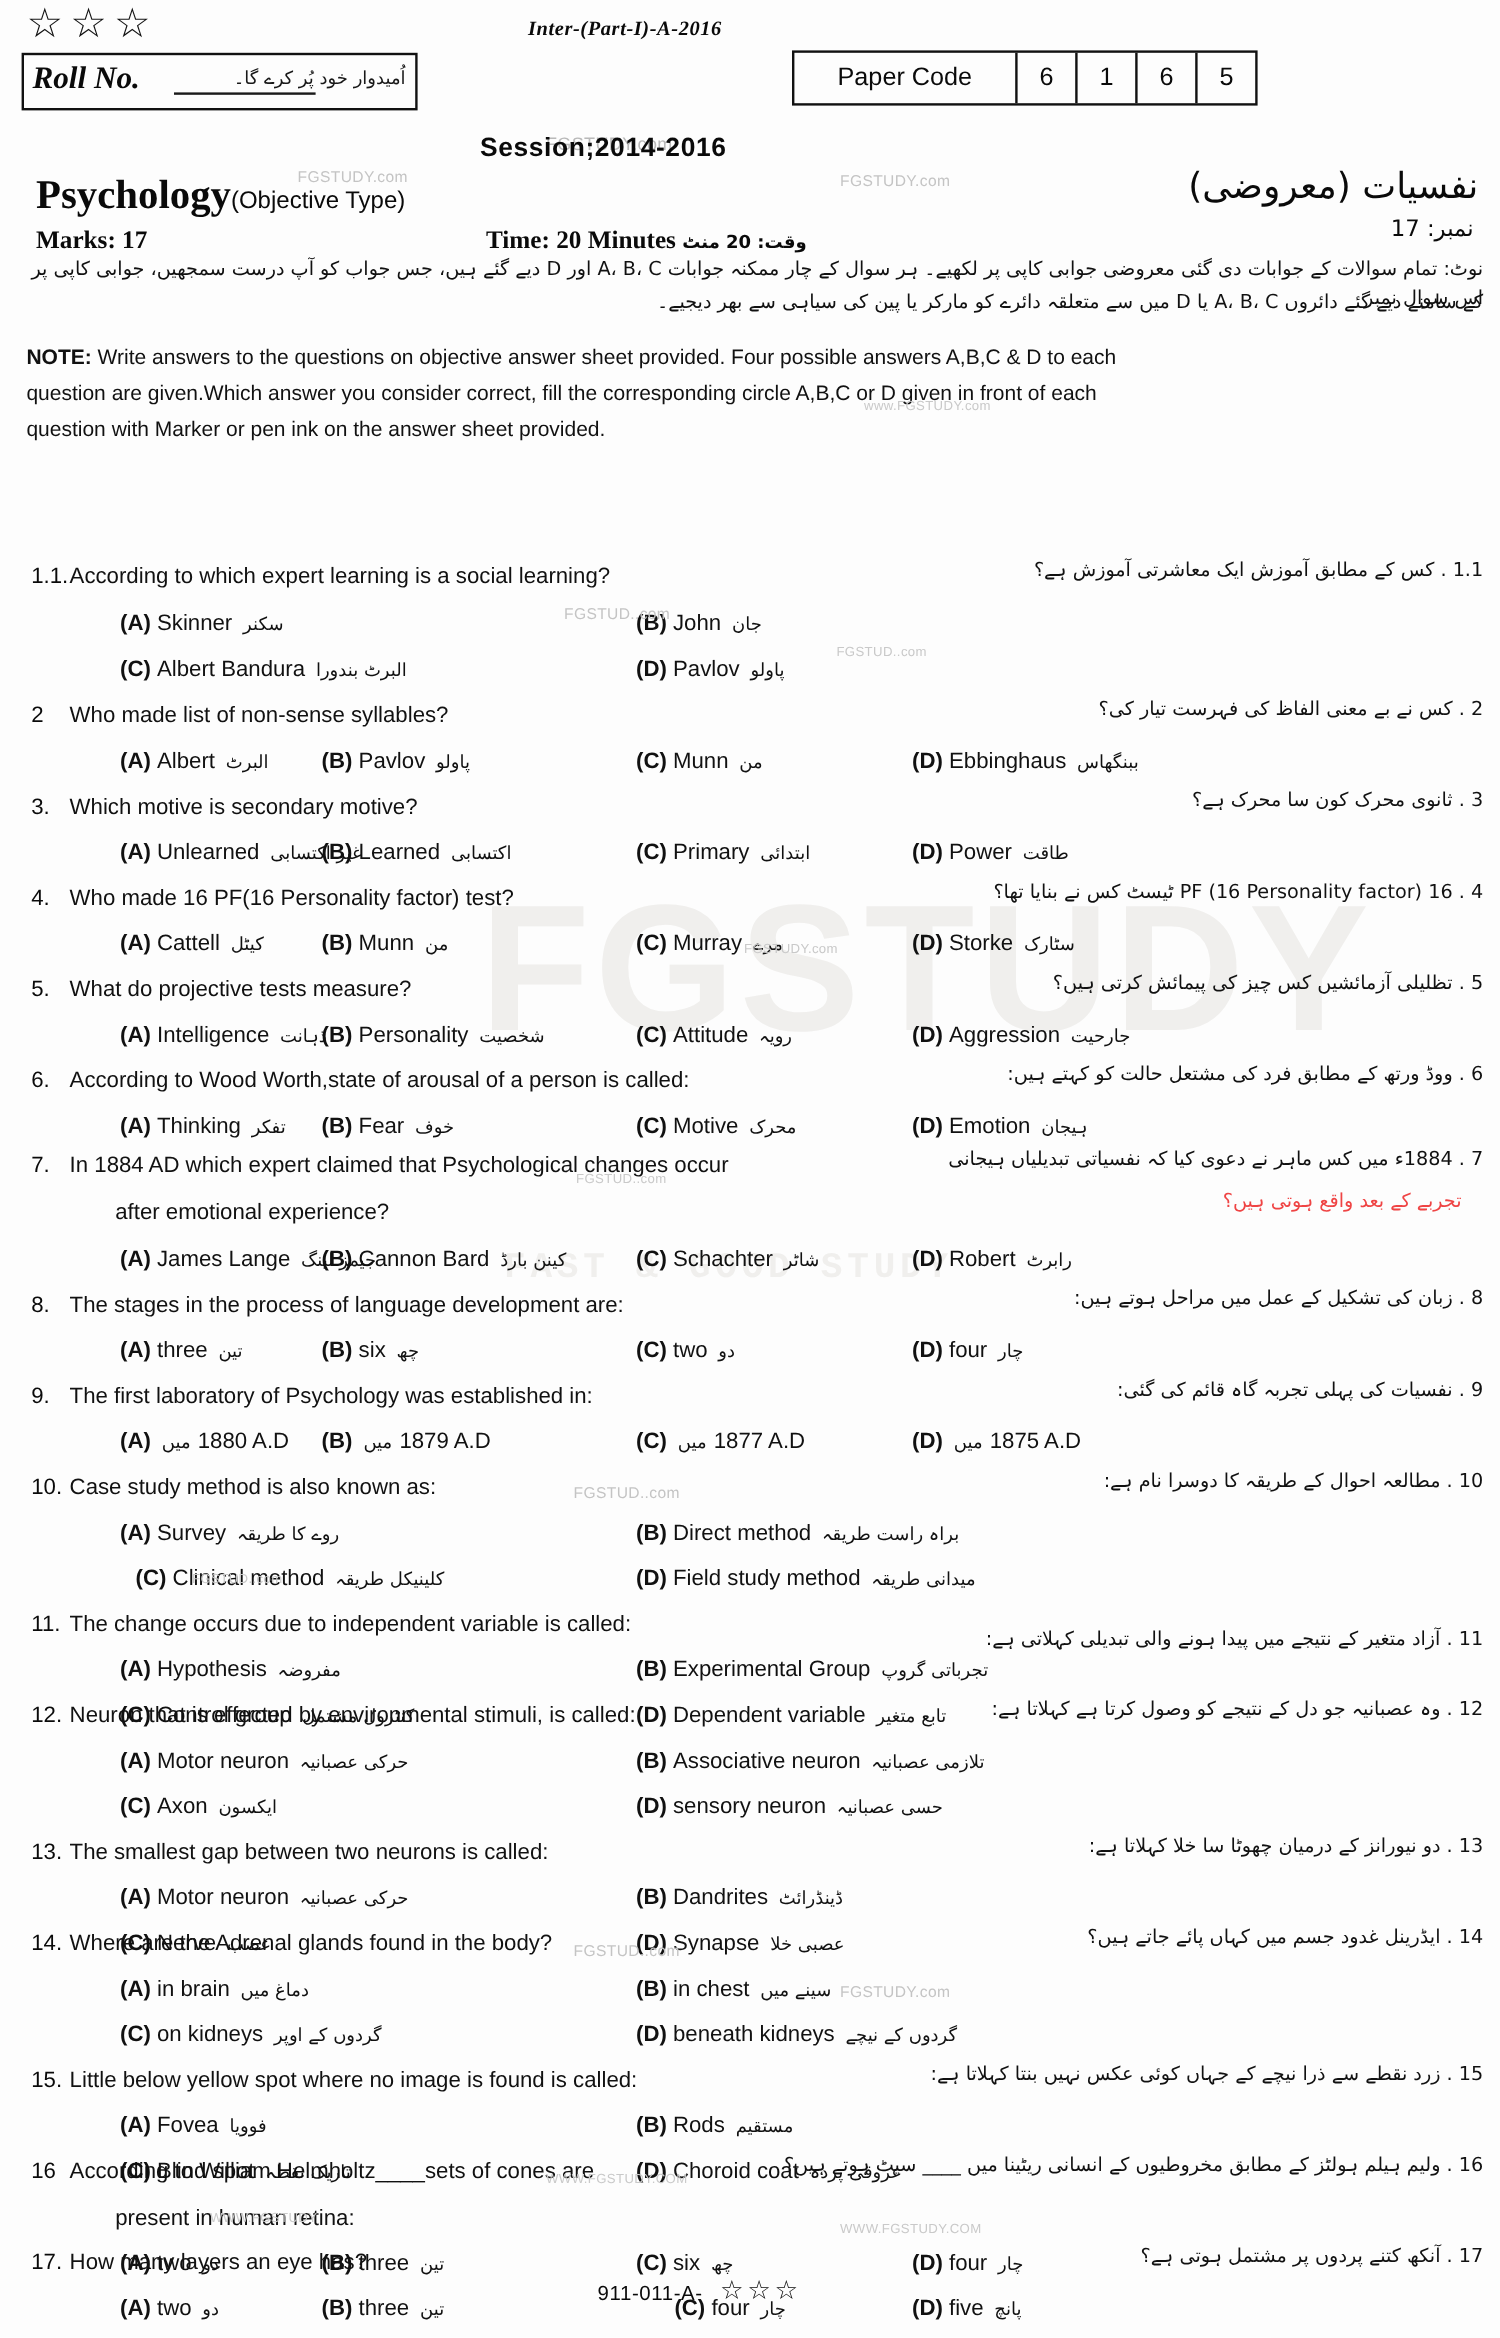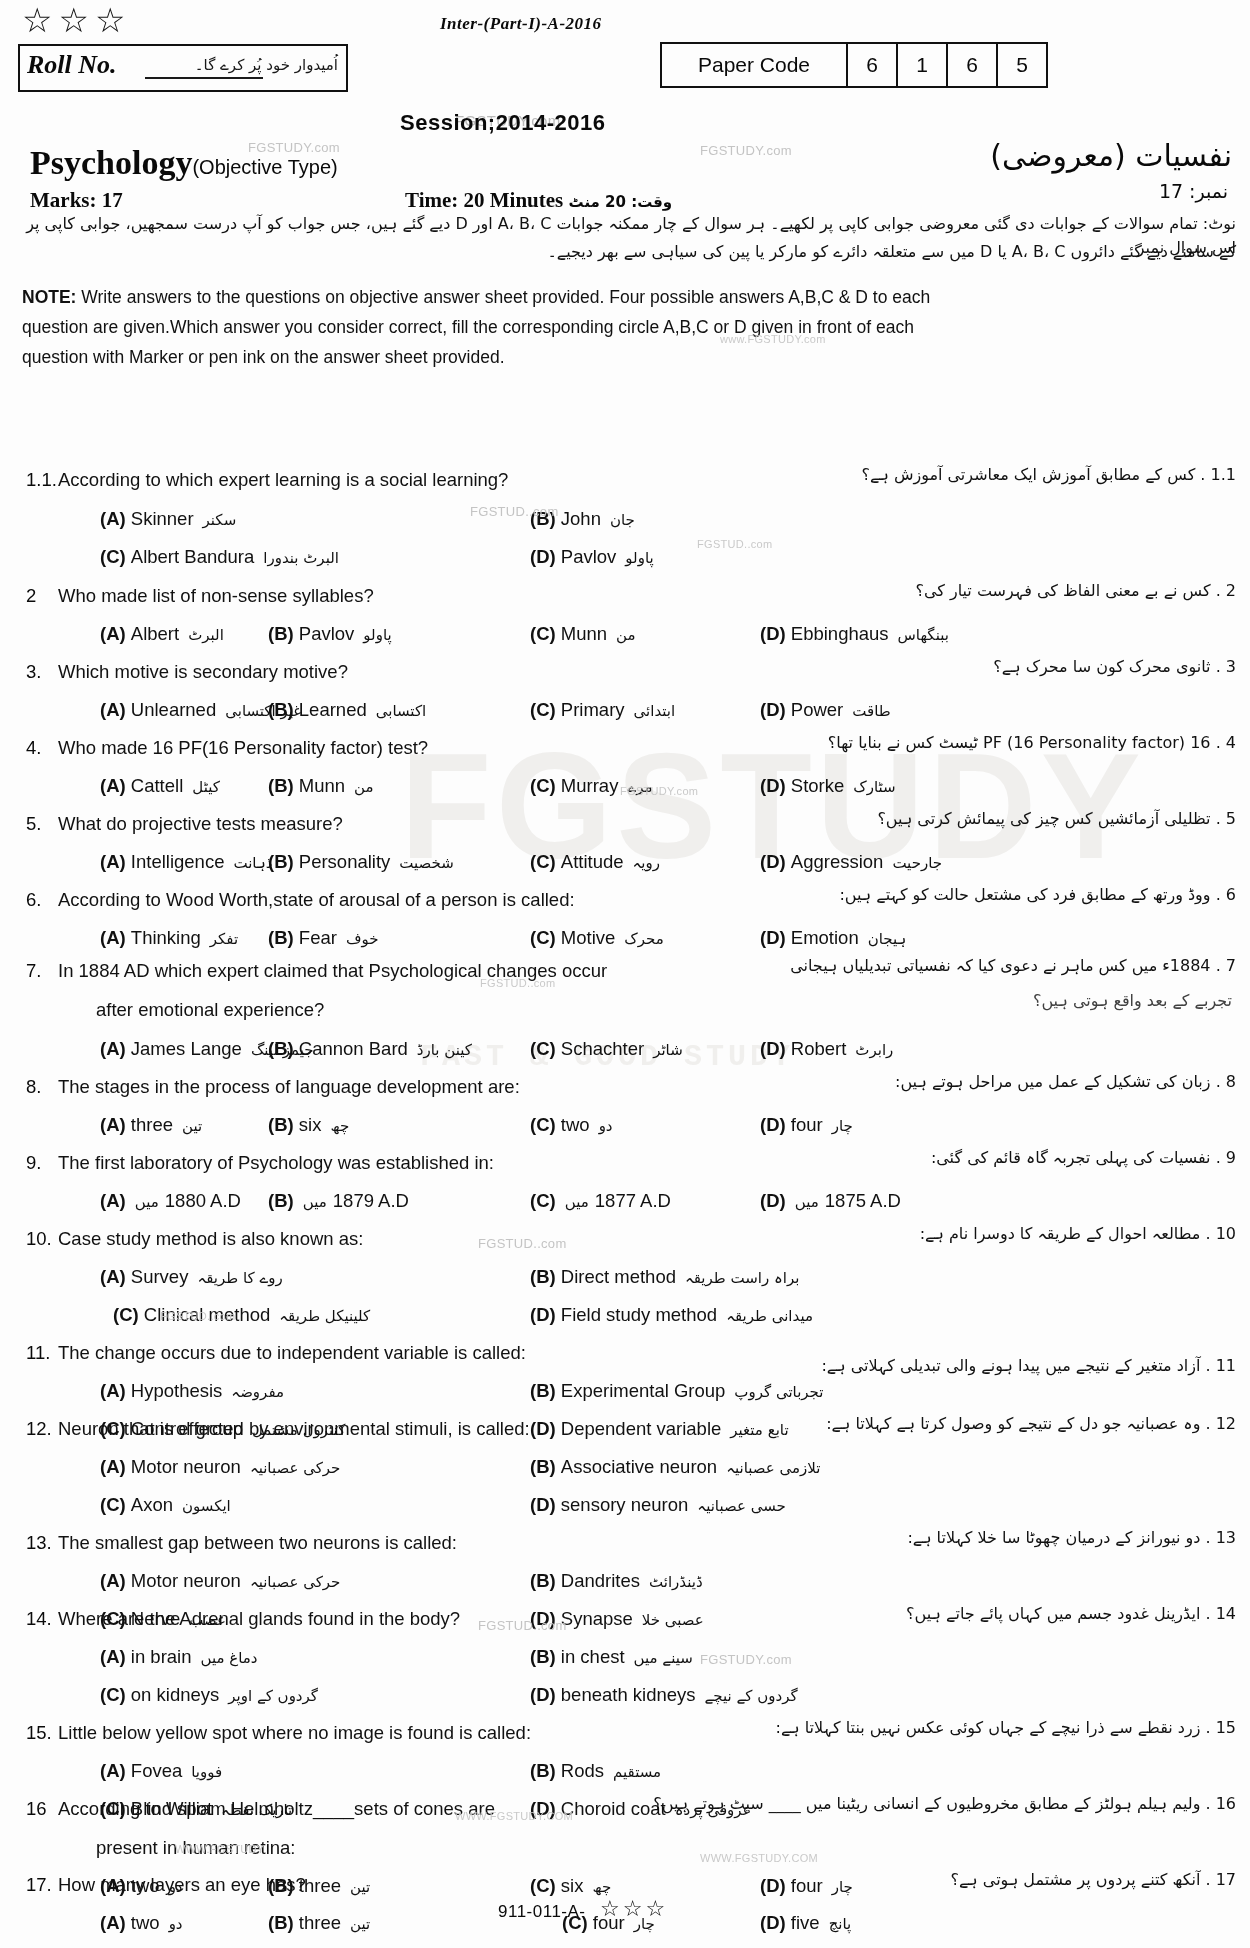--- a/index.html
+++ b/index.html
@@ -231,26 +231,26 @@
     position: absolute;
     right: 14px;
     direction: rtl;
     font-family: "DejaVu Sans", sans-serif;
     font-size: 16px;
     white-space: nowrap;
     color: #111;
   }
   .qurdu2 {
     position: absolute;
-    right: 18px;
+    right: 32px;
     direction: rtl;
     font-family: "DejaVu Sans", sans-serif;
     font-size: 16px;
     white-space: nowrap;
-    color: #404040;
+    color: #ef4444;
   }
 
   .opt {
     position: absolute;
     font-family: "Liberation Sans", sans-serif;
     font-size: 18.5px;
     white-space: nowrap;
     color: #111;
   }
   .opt .tag { font-weight: bold; }

